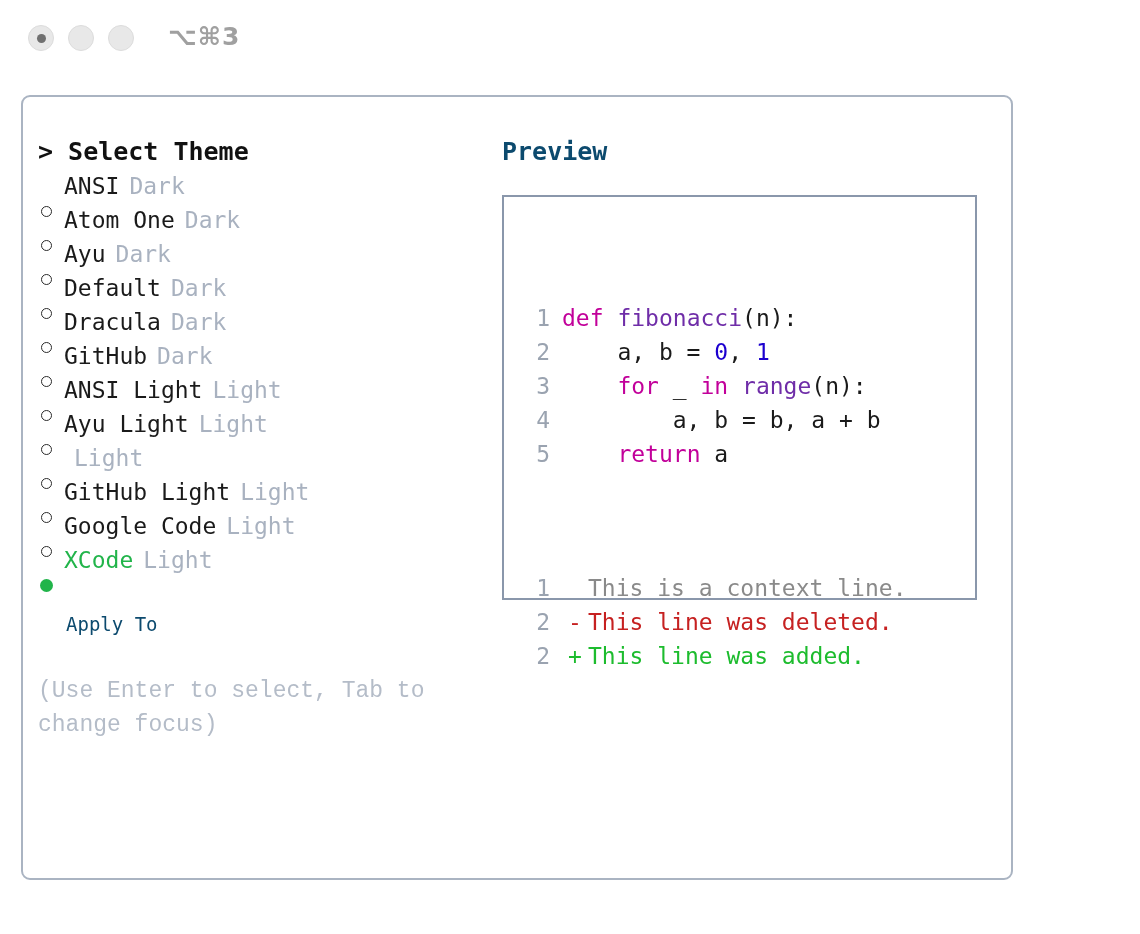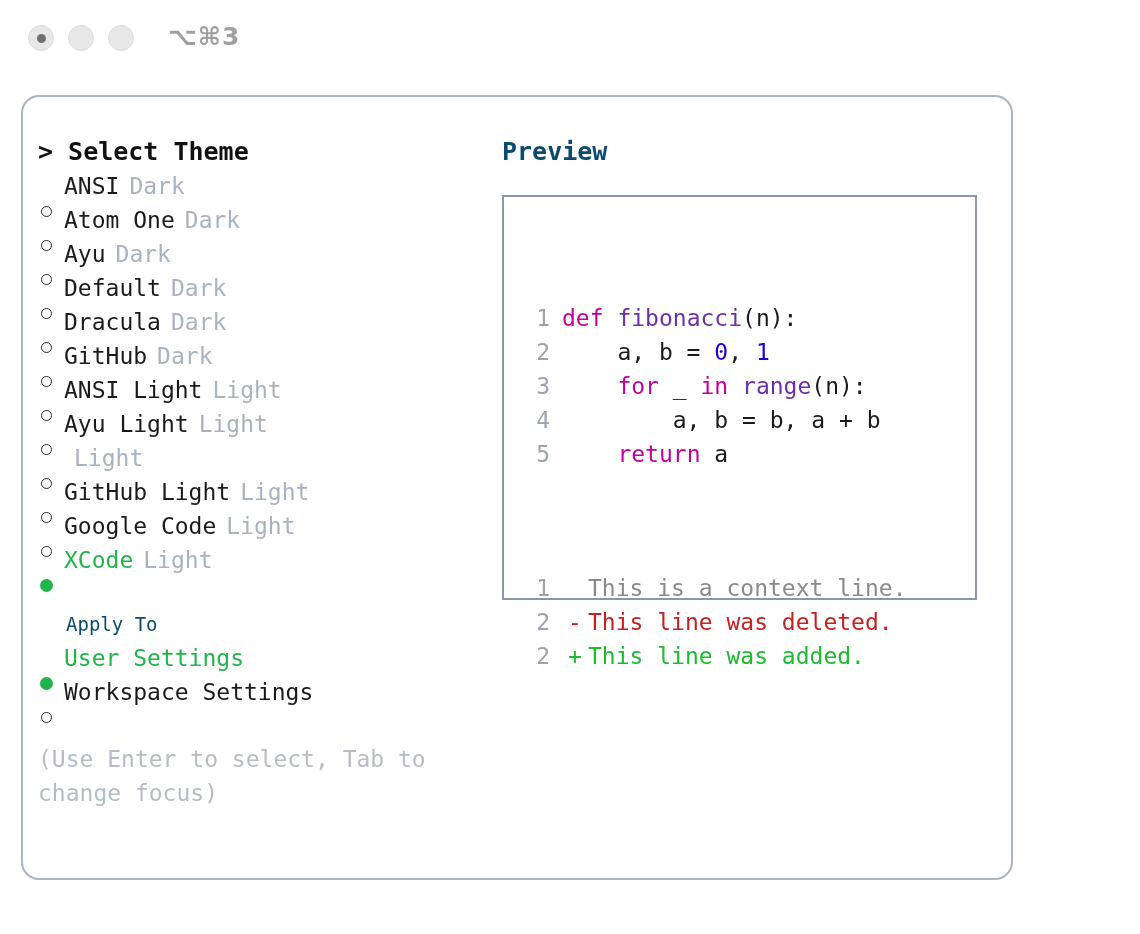--- a/index.html
+++ b/index.html
@@ -67,21 +67,21 @@
   }
 
   
   .panel {
     position: absolute;
     left: 21px;
     top: 95px;
     width: 992px;
     height: 785px;
     border: 2px solid #aab4c2;
-    border-radius: 18px;
+    border-radius: 9px;
     box-sizing: border-box;
     background: #ffffff;
   }
 
   
   .left-col {
     position: absolute;
     left: 15px;
     top: 38px;
     width: 440px;
@@ -146,20 +146,21 @@
     padding-left: 28px;
     white-space: pre;
   }
   .hint {
     margin-top: 33px;
     font-size: 23px;
     line-height: 34px;
     color: #b4bcc8;
     width: 410px;
     white-space: pre-wrap;
+    font-family: Liberation Mono, monospace;
   }
 
   
   .right-col {
     position: absolute;
     left: 479px;
     top: 38px;
     width: 490px;
   }
   .preview-title {
@@ -242,24 +243,20 @@
           <div class="row"><span class="marker"><span class="bullet-hollow"></span></span><span class="label">ANSI Light</span><span class="badge">Light</span></div>
           <div class="row"><span class="marker"><span class="bullet-hollow"></span></span><span class="label">Ayu Light</span><span class="badge">Light</span></div>
           <div class="row"><span class="marker"><span class="bullet-hollow"></span></span><span class="badge">Light</span></div>
           <div class="row"><span class="marker"><span class="bullet-hollow"></span></span><span class="label">GitHub Light</span><span class="badge">Light</span></div>
           <div class="row"><span class="marker"><span class="bullet-hollow"></span></span><span class="label">Google Code</span><span class="badge">Light</span></div>
           <div class="row selected"><span class="marker"><span class="bullet-filled"></span></span><span class="label">XCode</span><span class="badge">Light</span></div>
         </div>
 
       <div class="apply-block">
         <div class="apply-title">Apply To</div>
-        <div id="apply-list">
-            <div class="row selected"><span class="marker"><span class="bullet-filled"></span></span><span class="label">User Settings</span></div>
-            <div class="row"><span class="marker"><span class="bullet-hollow"></span></span><span class="label">Workspace Settings</span></div>
-          </div>
       </div>
 
       <div class="hint">(Use Enter to select, Tab to change focus)</div>
     </div>
 
     <div class="right-col">
       <div class="preview-title">Preview</div>
       <div class="preview-box">
         <div class="code">
           <div id="code-lines"><div class="cline"><span class="lineno">1</span><span class="ctext"><span class="kw">def</span><span class="pl"> </span><span class="fn">fibonacci</span><span class="pl">(n):</span></span></div><div class="cline"><span class="lineno">2</span><span class="ctext"><span class="pl">    a, b = </span><span class="num">0</span><span class="pl">, </span><span class="num">1</span></span></div><div class="cline"><span class="lineno">3</span><span class="ctext"><span class="pl">    </span><span class="kw">for</span><span class="pl"> _ </span><span class="kw">in</span><span class="pl"> </span><span class="fn">range</span><span class="pl">(n):</span></span></div><div class="cline"><span class="lineno">4</span><span class="ctext"><span class="pl">        a, b = b, a + b</span></span></div><div class="cline"><span class="lineno">5</span><span class="ctext"><span class="pl">    </span><span class="kw">return</span><span class="pl"> a</span></span></div></div>

